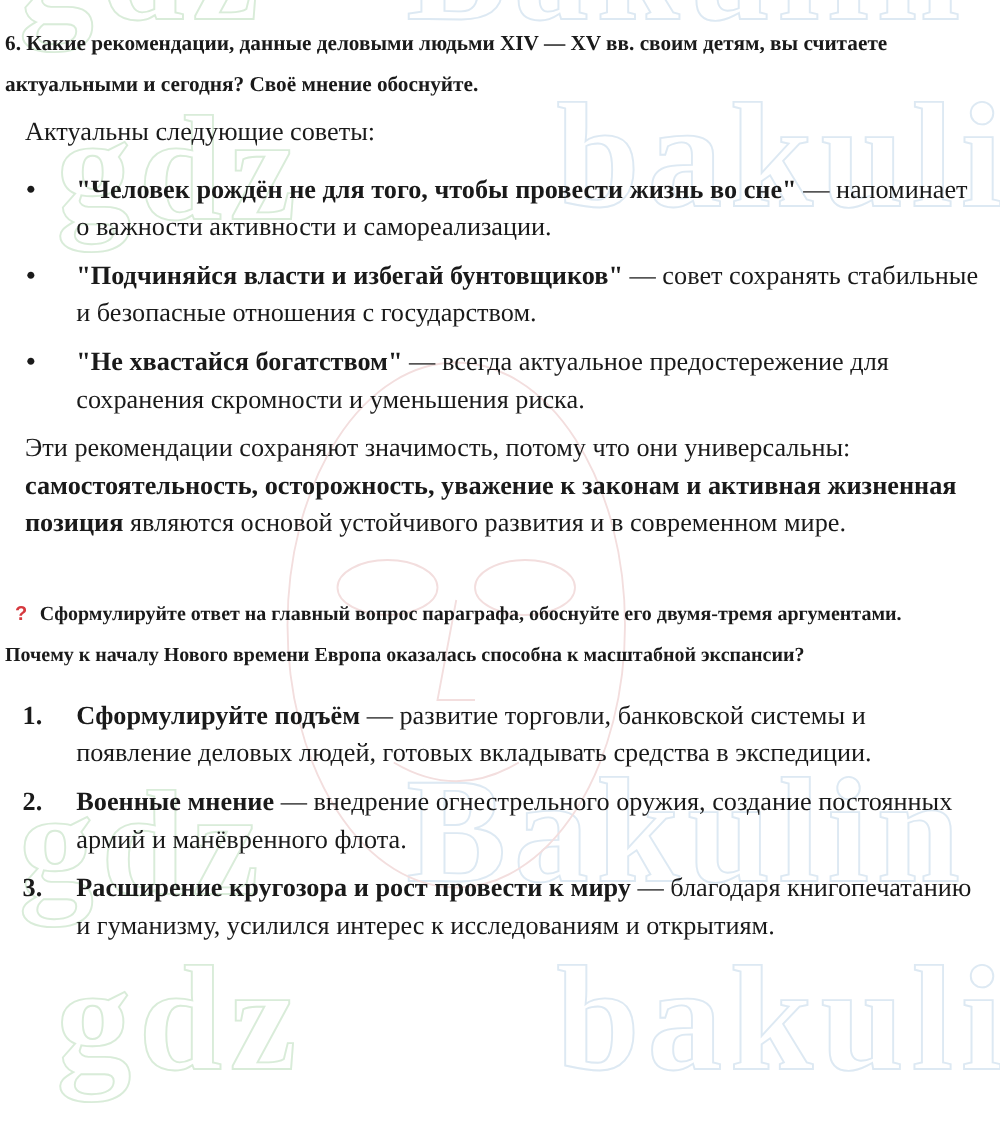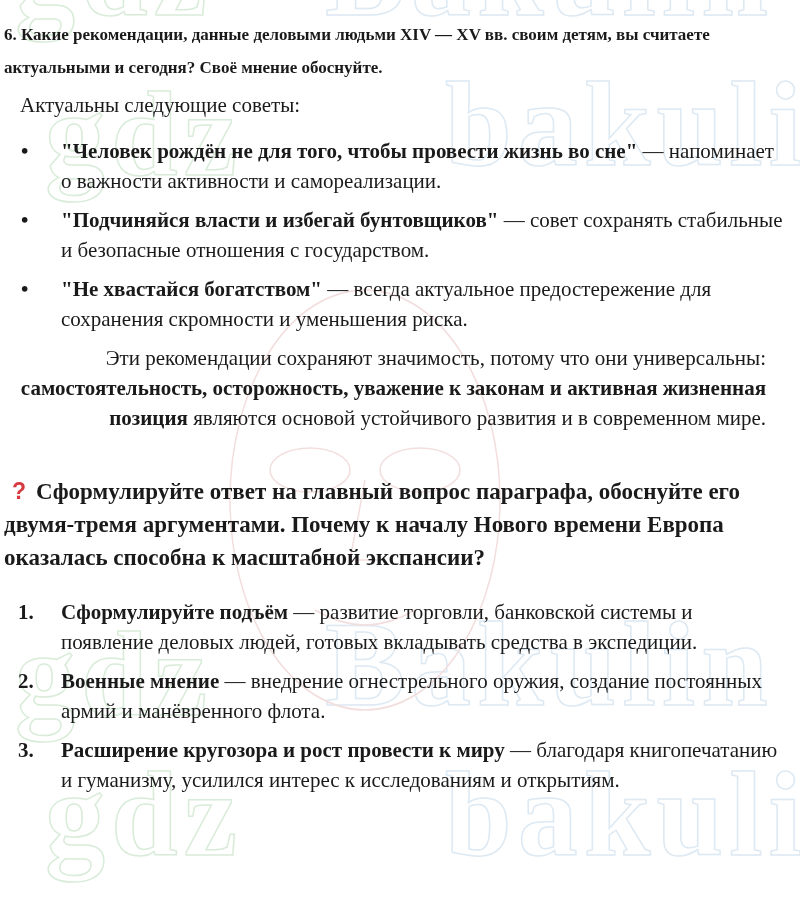--- a/index.html
+++ b/index.html
@@ -18,22 +18,22 @@
   .wm.blue { -webkit-text-stroke: 1.5px #dde9f3; }
   .content { position: relative; z-index: 1; padding: 0 0 0 4px; }
   .q-heading { font-weight: bold; margin: 18px 0 0 0; font-size: 17px; line-height: 33px; }
   .para { margin: 16px; }
   .intro { margin-top: 6px; }
   ul.bullets, ol.numbered { list-style: none; margin: 6px 0 0 0; padding: 0; }
   .li { position: relative; padding-left: 57px; margin-bottom: 9px; padding-right: 14px; }
   .bullet-mark { position: absolute; left: 17px; top: 0; font-weight: bold; }
   .num-mark { position: absolute; left: 14px; top: 0; font-weight: bold; }
   .b { font-weight: bold; }
-  .summary { margin-top: 0px; padding-right: 18px; text-align: right; }
-  .q2 { margin-top: 42px; font-weight: bold; font-size: 23px; line-height: 33px; padding-right: 20px; }
+  .summary { margin-top: 0px; padding-right: 18px; }
+  .q2 { margin-top: 42px; font-weight: bold; font-size: 16px; line-height: 33px; padding-right: 20px; }
   .qmark { color: #d6393f; font-family: "Liberation Sans", sans-serif; font-weight: bold; margin-right: 10px; margin-left: 8px; }
   .answer2 { margin-top: 4px; }
 </style>
 </head>
 <body>
 
 <div class="watermark">
   <span class="wm" style="left:-10px;top:-40px;">gdz</span>
   <span class="wm blue" style="left:300px;top:-40px;">Bakulin</span>
   <span class="wm" style="left:20px;top:120px;">gdz</span>

